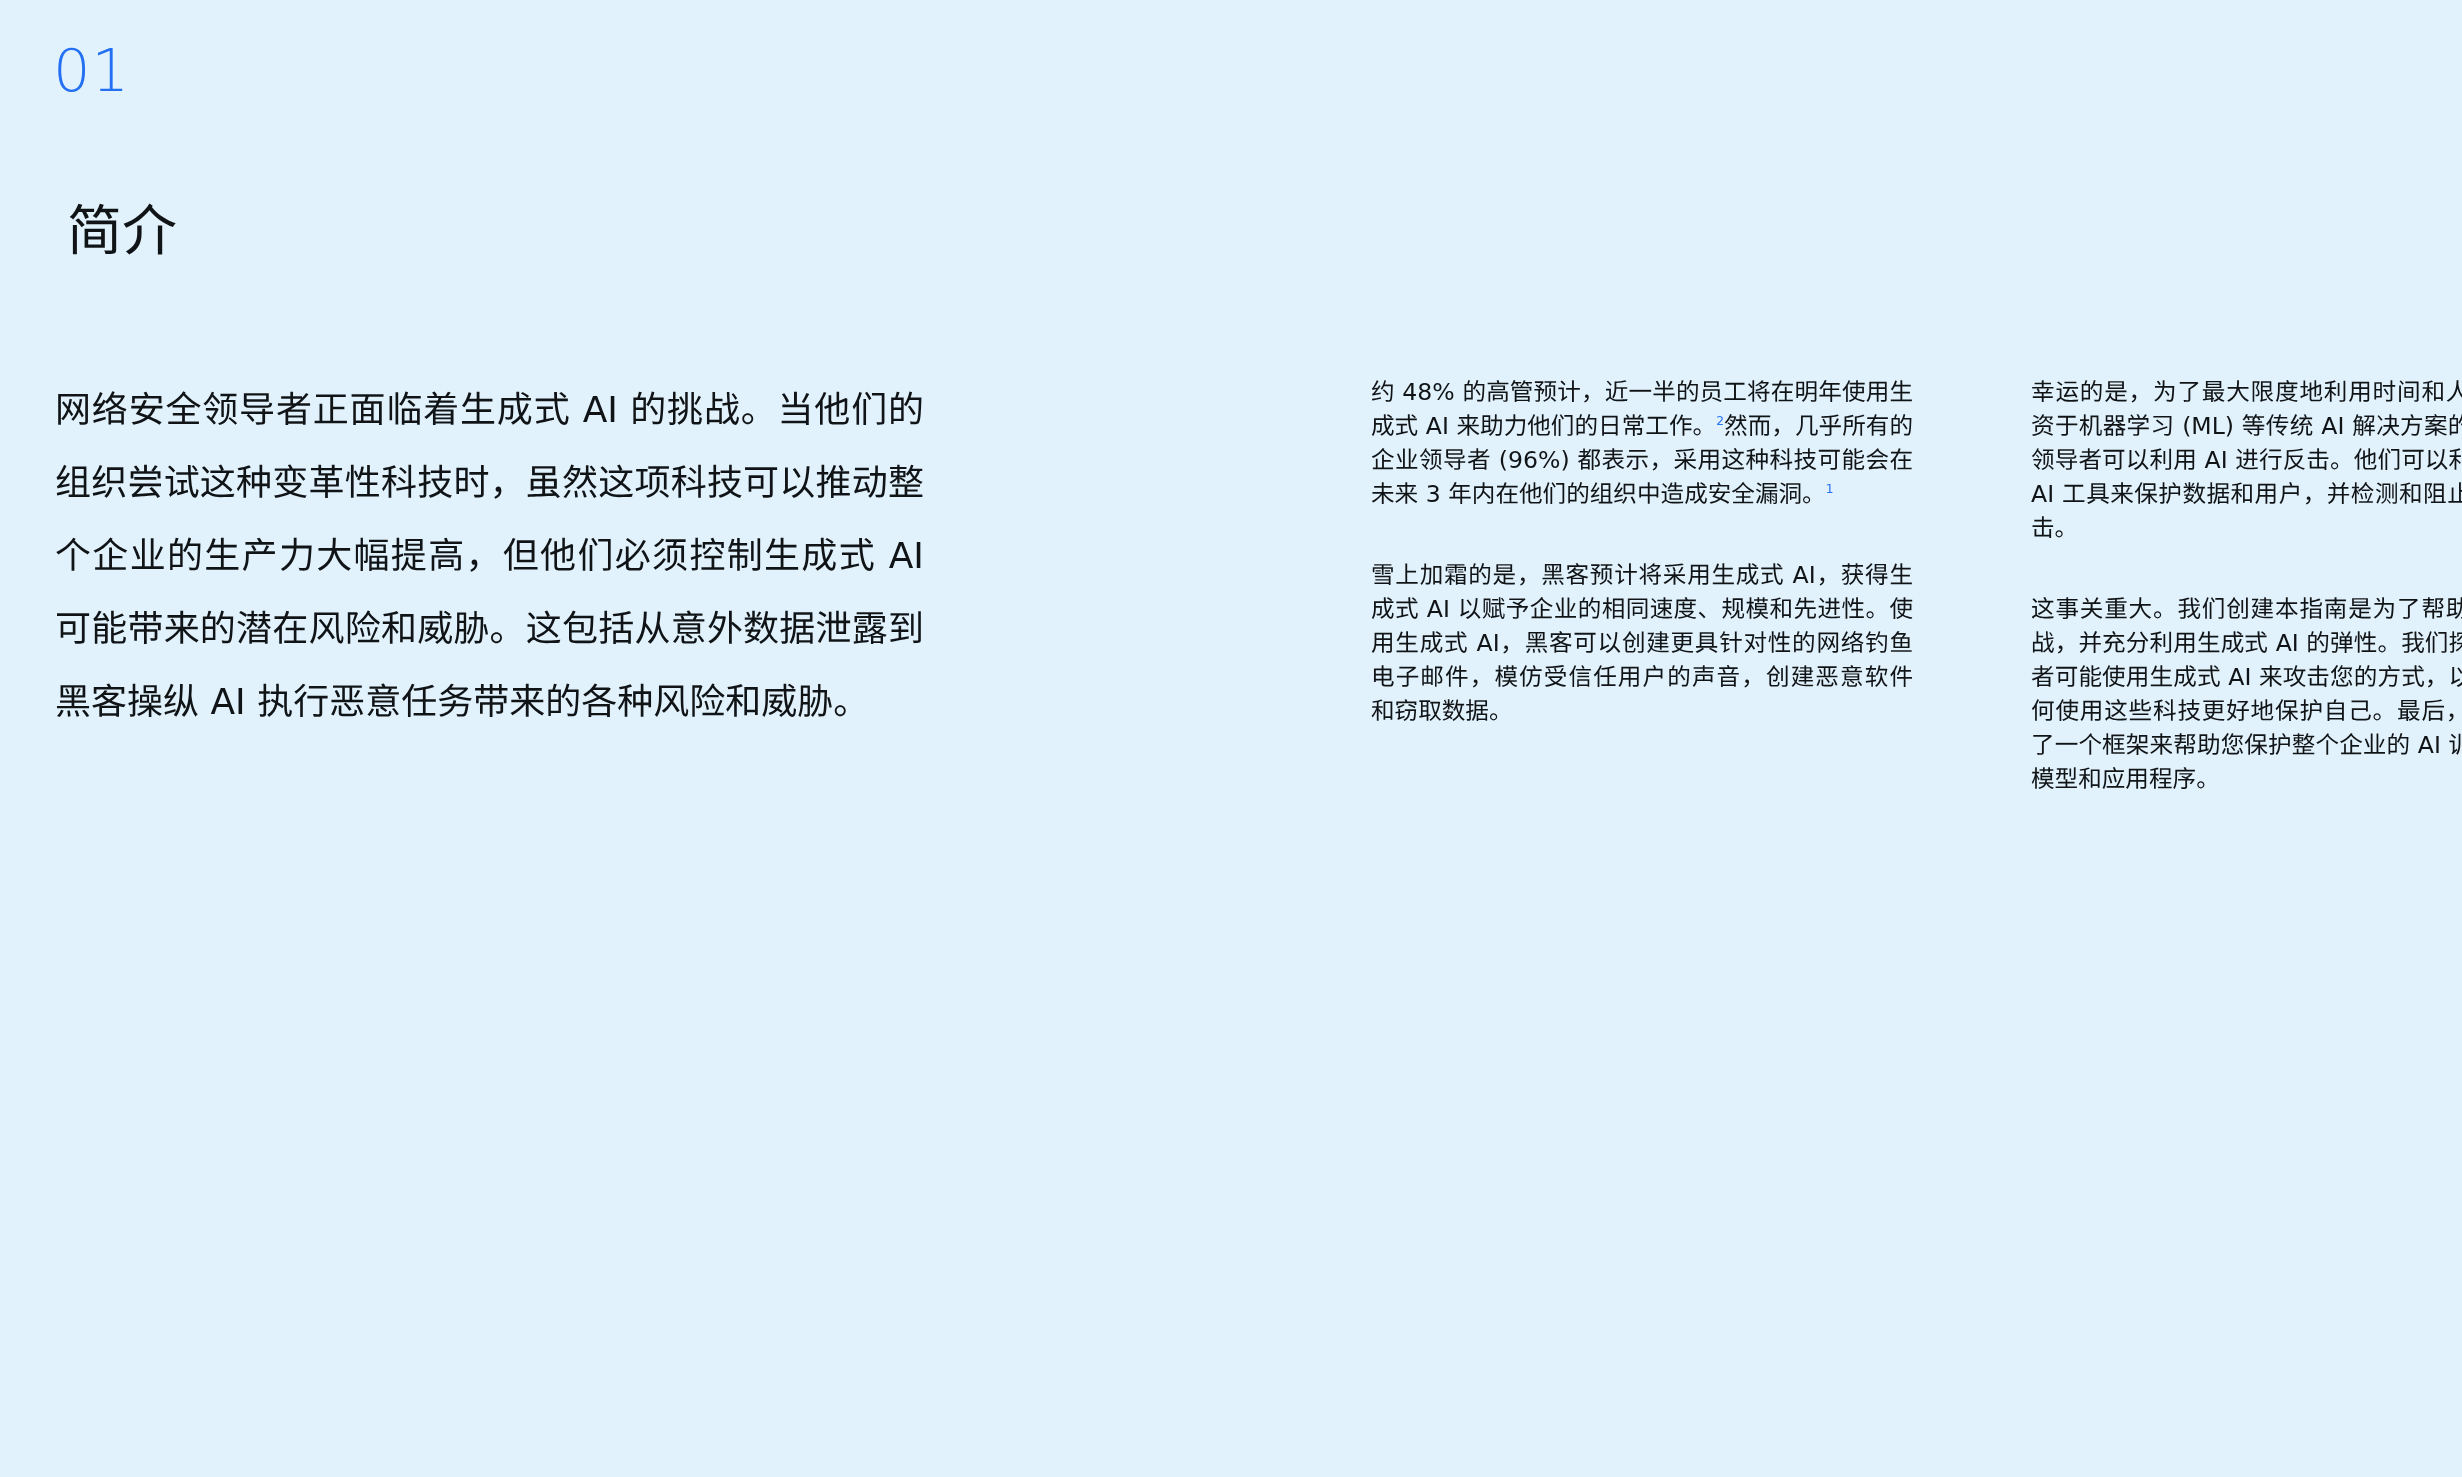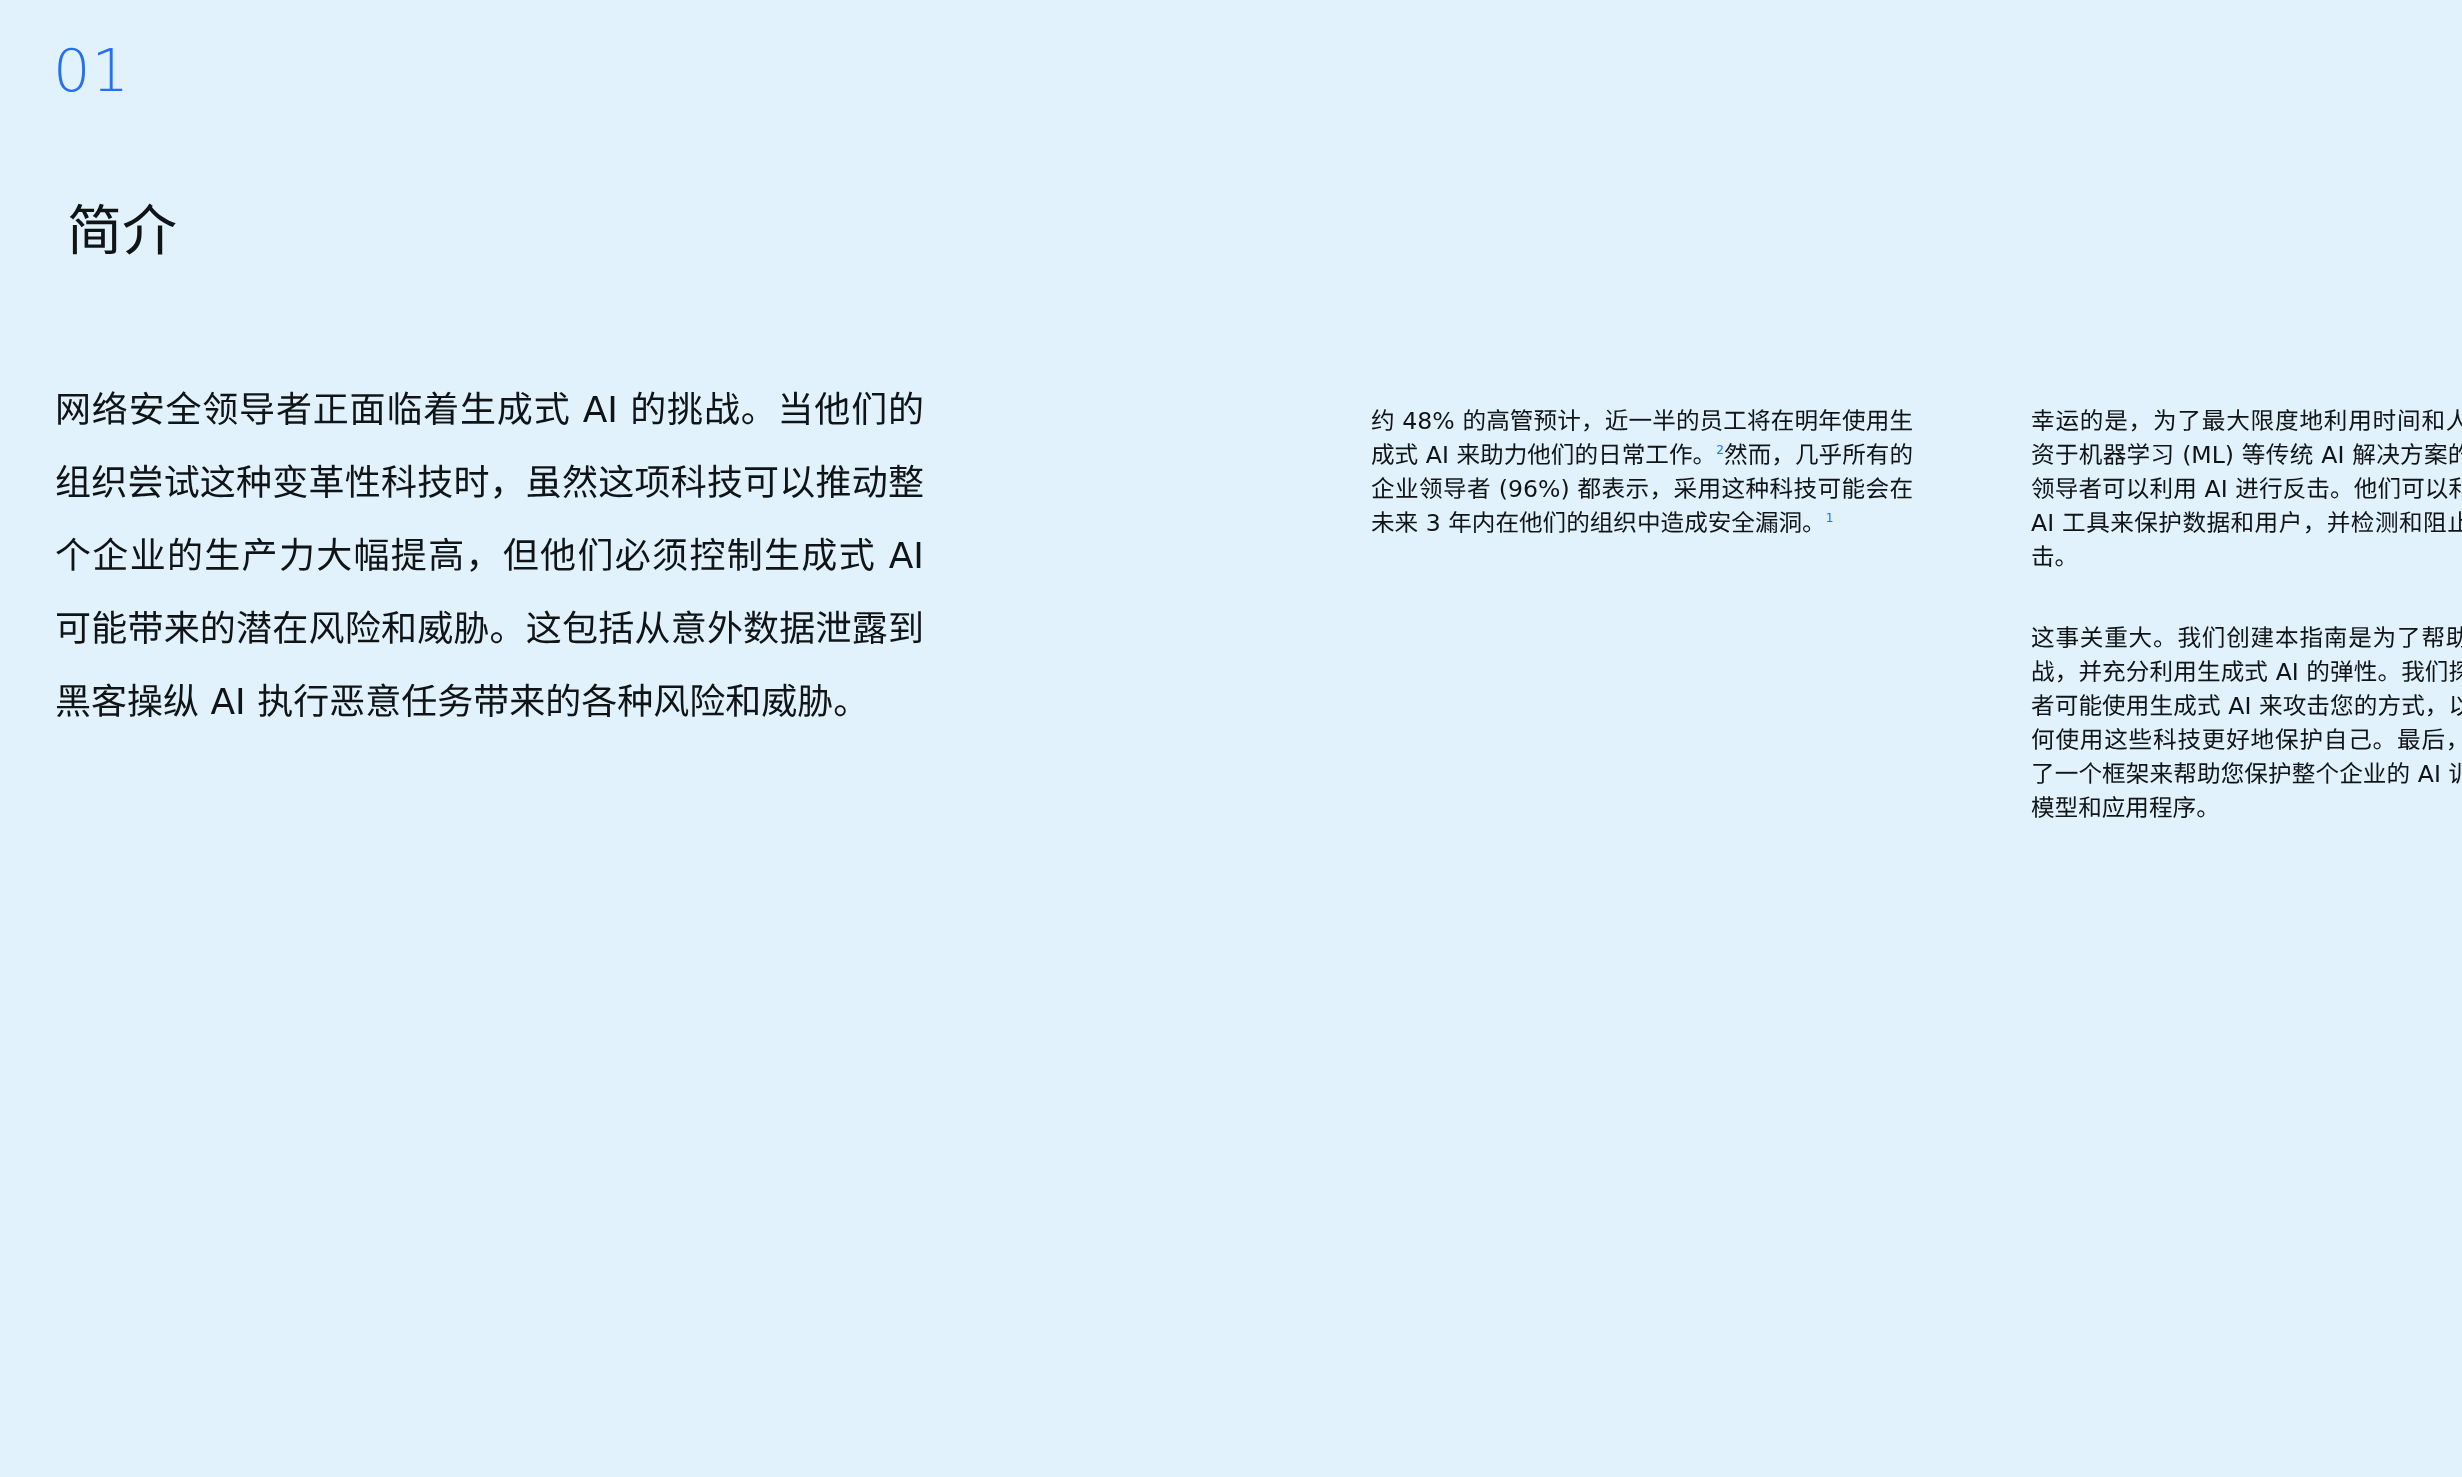--- a/index.html
+++ b/index.html
@@ -44,21 +44,21 @@
     top: 373px;
     width: 869px;
     font-size: 36px;
     line-height: 73px;
     font-weight: 400;
     text-align: justify;
     text-justify: inter-ideograph;
   }
   .body-col {
     position: absolute;
-    top: 404px;
+    top: 375px;
     width: 542px;
     font-size: 23.6px;
     line-height: 34px;
     font-weight: 400;
     text-align: justify;
     text-justify: inter-ideograph;
   }
   .body-col.middle { left: 1371px; }
   .body-col.right  { left: 2031px; width: 536px; }
   .body-col p {
@@ -93,20 +93,21 @@
 <div class="page">
 
   <div class="chapter-number">01</div>
 
   <h1 class="section-title" style="margin:15px; font-weight:300;">简介</h1>
 
   <div class="intro-col">网络安全领导者正面临着生成式 AI 的挑战。当他们的组织尝试这种变革性科技时，虽然这项科技可以推动整个企业的生产力大幅提高，但他们必须控制生成式 AI 可能带来的潜在风险和威胁。这包括从意外数据泄露到黑客操纵 AI 执行恶意任务带来的各种风险和威胁。</div>
 
   <div class="body-col middle">
       <p><span>约 48% 的高管预计，近一半的员工将在明年使用生成式 AI 来助力他们的日常工作。</span><sup class="footnote-ref">2</sup><span>然而，几乎所有的企业领导者 (96%) 都表示，采用这种科技可能会在未来 3 年内在他们的组织中造成安全漏洞。</span><sup class="footnote-ref">1</sup></p>
+      <p><span>雪上加霜的是，黑客预计将采用生成式 AI，获得生成式 AI 以赋予企业的相同速度、规模和先进性。使用生成式 AI，黑客可以创建更具针对性的网络钓鱼电子邮件，模仿受信任用户的声音，创建恶意软件和窃取数据。</span></p>
     </div>
 
   <div class="body-col right">
       <p><span>幸运的是，为了最大限度地利用时间和人才，已投资于机器学习 (ML) 等传统 AI 解决方案的网络安全领导者可以利用 AI 进行反击。他们可以利用生成式 AI 工具来保护数据和用户，并检测和阻止潜在的攻击。</span></p>
       <p><span>这事关重大。我们创建本指南是为了帮助您应对挑战，并充分利用生成式 AI 的弹性。我们探讨了攻击者可能使用生成式 AI 来攻击您的方式，以及您应如何使用这些科技更好地保护自己。最后，我们提供了一个框架来帮助您保护整个企业的 AI 训练数据、模型和应用程序。</span></p>
     </div>
 
   <div class="footer-bar">
 
     

